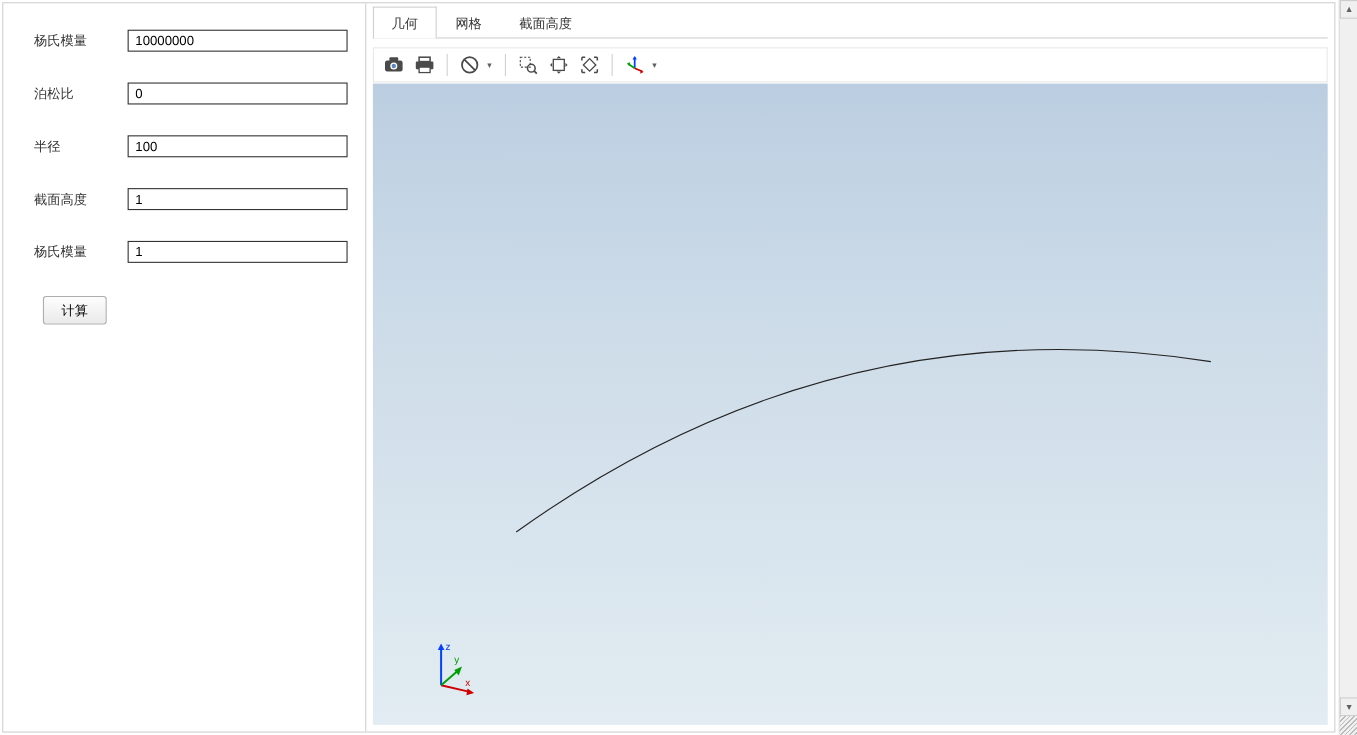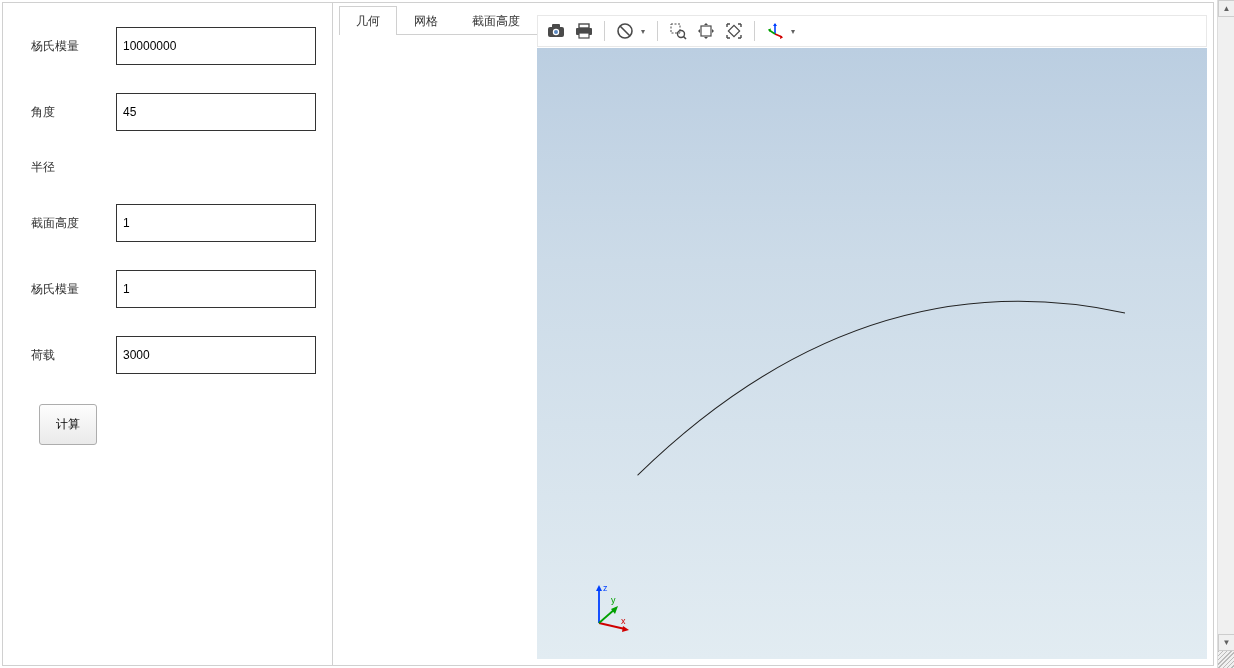--- a/index.html
+++ b/index.html
@@ -49,42 +49,42 @@
     margin-bottom: 28px;
     gap: 28px;
   }
   .form-row label {
     width: 74px;
     font-size: 12px;
     color: #333;
   }
   .form-row input[type=text] {
     flex: 0 0 200px;
-    height: 38px;
+    height: 20px;
     border: 1px solid #333;
     padding: 2px 6px;
     font-size: 12px;
     font-family: inherit;
     background: #fff;
   }
   .calc-btn {
     margin-left: 8px;
     margin-top: 2px;
-    width: 58px; height: 41px;
+    width: 58px; height: 26px;
     background: linear-gradient(#fdfdfd,#eaeaea);
     border: 1px solid #adadad;
     border-radius: 3px;
     font-size: 12px;
     cursor: pointer;
   }
 
   .panel-right {
     flex: 1;
     padding: 4px 6px 6px 6px;
-    display: flex; flex-direction: row;
+    display: flex; flex-direction: column;
   }
   .tabs {
     display: flex;
     height: 28px;
     border-bottom: 1px solid #d0d0d0;
     align-items: flex-end;
   }
   .tab {
     padding: 6px 16px 5px 16px;
     font-size: 12px;
@@ -145,37 +145,34 @@
 <body>
 
 <div class="outer">
 
   <div class="panel-left">
     <div class="form-row">
       <label>杨氏模量</label>
       <input type="text" value="10000000" style="">
     </div>
     <div class="form-row">
-      <label>角度</label>
-      <input type="text" value="45" style="">
+      <label>泊松比</label>
+      <input type="text" value="0" style="">
     </div>
     <div class="form-row">
       <label>半径</label>
+      <input type="text" value="100" style="">
     </div>
     <div class="form-row">
       <label>截面高度</label>
       <input type="text" value="1" style="">
     </div>
     <div class="form-row">
       <label>杨氏模量</label>
       <input type="text" value="1" style="">
-    </div>
-    <div class="form-row">
-      <label>荷载</label>
-      <input type="text" value="3000" style="">
     </div>
     <button class="calc-btn">计算</button>
   </div>
 
   <div class="panel-right">
     <div class="tabs">
       <div class="tab active">几何</div>
       <div class="tab">网格</div>
       <div class="tab">截面高度</div>
     </div>

